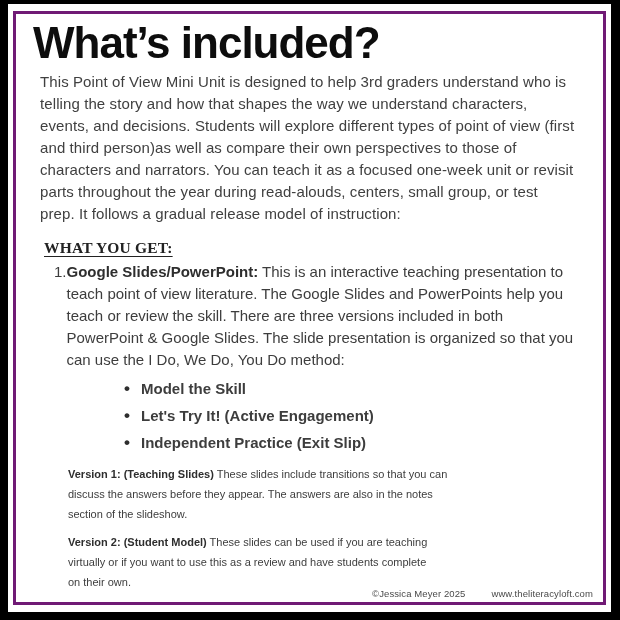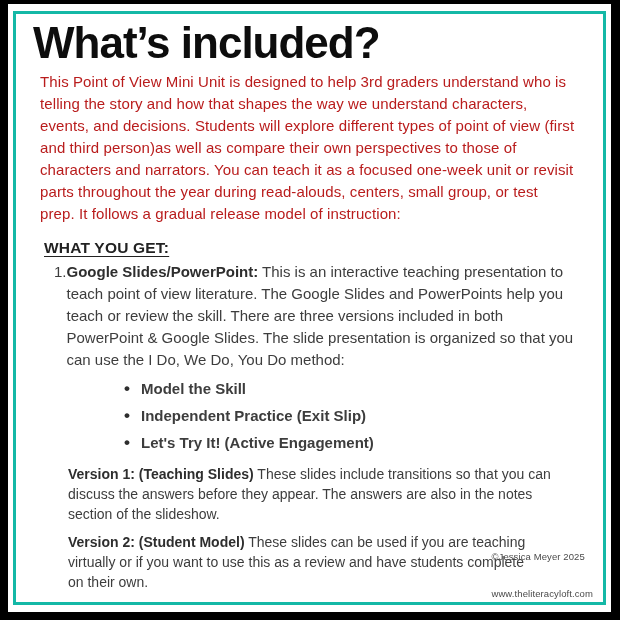--- a/index.html
+++ b/index.html
@@ -12,50 +12,51 @@
   }
   .sheet {
     position: absolute;
     left: 8px; top: 4px;
     width: 603px; height: 608px;
     background: #ffffff;
   }
   .frame {
     position: absolute;
     left: 5px; top: 7px; right: 5px; bottom: 7px;
-    border: 3px solid #14b8a6;
+    border: 3px solid #701a75;
     background: #ffffff;
     padding: 6px 10px 0 16px;
     overflow: hidden;
   }
   .page-title {
     font-size: 44px;
     font-weight: 800;
     letter-spacing: -1px;
     color: #0d0d0d;
     line-height: 46px;
     margin-left: 1px;
   }
   .intro {
     margin: 5px 2px 0 8px;
     font-size: 15px;
     line-height: 22px;
-    color: #b91c1c;
+    color: #404040;
     white-space: pre-line;
     letter-spacing: 0.1px;
   }
   .section-heading {
     margin: 12px 0 0 12px;
     font-size: 15.5px;
     font-weight: 700;
     color: #222;
     text-decoration: underline;
     text-underline-offset: 3px;
     line-height: 22px;
     letter-spacing: 0.2px;
+    font-family: Liberation Serif, serif;
   }
   .numbered-item {
     display: flex;
     margin: 2px 2px 0 22px;
     font-size: 15px;
     line-height: 22px;
     color: #3d3d3d;
   }
   .item-number {
     flex: 0 0 auto;
@@ -78,34 +79,33 @@
   }
   .bullet-list li::before {
     content: "\2022";
     position: absolute;
     left: 0; top: 0;
     font-size: 17px;
     color: #2e2e2e;
   }
   .version-para {
     margin: 8px 2px 0 36px;
-    font-size: 14px;
+    font-size: 11px;
     line-height: 20px;
     color: #3d3d3d;
   }
   .version-para .rest { white-space: pre-line; }
   .footer {
     position: absolute;
     right: 10px; bottom: 3px;
     font-size: 9.5px;
     color: #4a4a4a;
     display: flex;
     gap: 26px;
     letter-spacing: 0.1px;
-    flex-direction: column;
   }
 </style>
 </head>
 <body>
 
 <div class="sheet">
   <div class="frame">
 
     <h1 class="page-title">What’s included?</h1>
 
@@ -123,22 +123,22 @@
       <span class="item-number">1.</span>
       <span class="item-body"><span class="bold-run">Google Slides/PowerPoint:</span><span> This is an interactive teaching presentation to
 teach point of view literature. The Google Slides and PowerPoints help you
 teach or review the skill. There are three versions included in both
 PowerPoint &amp; Google Slides. The slide presentation is organized so that you
 can use the I Do, We Do, You Do method:</span></span>
     </div>
 
     <ul class="bullet-list">
       <li>Model the Skill</li>
+      <li>Let's Try It! (Active Engagement)</li>
       <li>Independent Practice (Exit Slip)</li>
-      <li>Let's Try It! (Active Engagement)</li>
     </ul>
 
     <p class="version-para"><span class="bold-run">Version 1: (Teaching Slides)</span><span class="rest"> These slides include transitions so that you can
 discuss the answers before they appear. The answers are also in the notes
 section of the slideshow.</span></p>
 
     <p class="version-para"><span class="bold-run">Version 2: (Student Model)</span><span class="rest"> These slides can be used if you are teaching
 virtually or if you want to use this as a review and have students complete
 on their own.</span></p>
 

